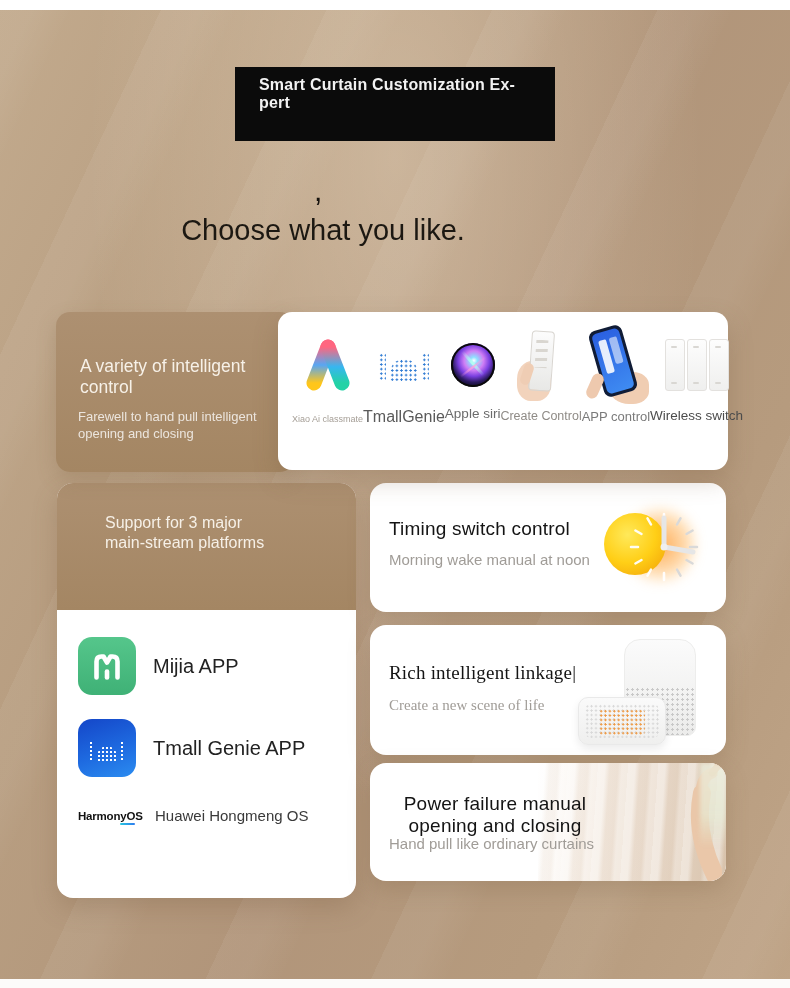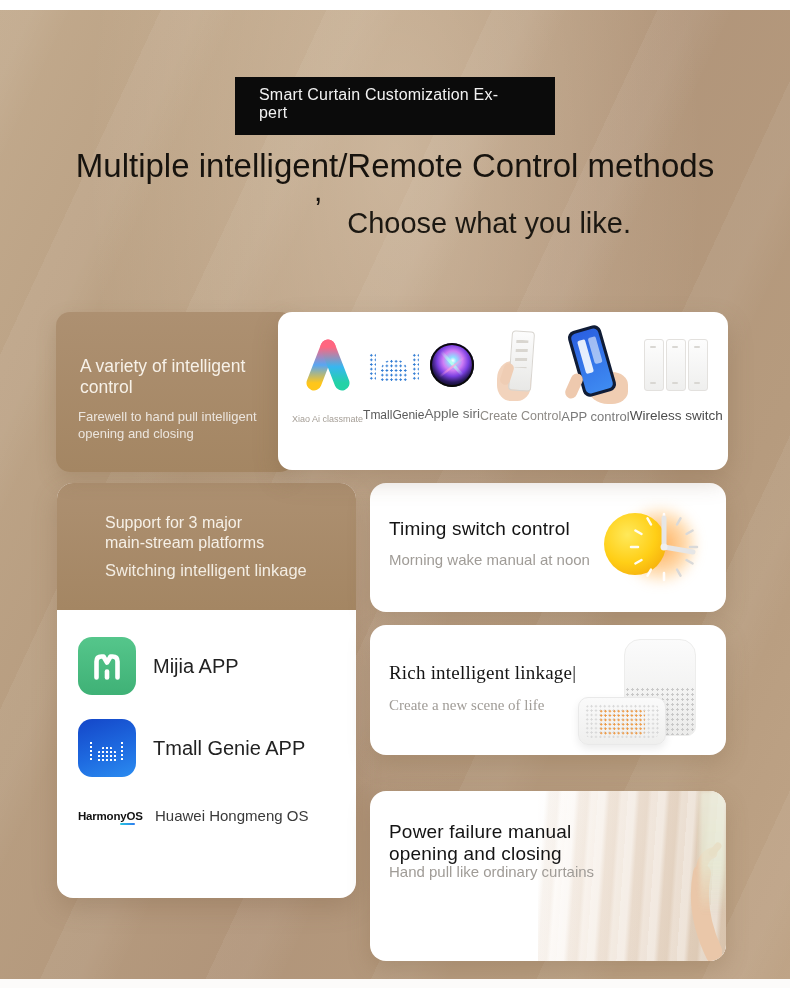--- a/index.html
+++ b/index.html
@@ -6,45 +6,45 @@
   .page{position:relative;width:790px;height:988px;overflow:hidden;
     font-family:"Liberation Sans",sans-serif;
     background:
       radial-gradient(ellipse at 50% 16%, rgba(255,242,222,0.30), rgba(255,242,222,0) 55%),
       repeating-linear-gradient(115deg, rgba(255,255,255,0.06) 0 34px, rgba(255,255,255,0) 70px 150px),
       linear-gradient(115deg,#c2aa8d 0%,#b89e81 28%,#b1957a 55%,#b69b7e 78%,#bfa487 100%);}
   .strip-top{position:absolute;left:0;top:0;width:790px;height:10px;background:#ffffff;}
   .strip-bottom{position:absolute;left:0;bottom:0;width:790px;height:9px;background:#fcfbfa;}
 
   
-  .banner{position:absolute;left:235px;top:77px;width:320px;height:58px;background:#0b0b0b;}
+  .banner{position:absolute;left:235px;top:67px;width:320px;height:74px;background:#0b0b0b;font-weight:bold;}
   .banner-text{width:262px;padding:9px 0 0 24px;color:#f2f2f2;font-size:16px;line-height:17.5px;letter-spacing:.2px;}
 
   
   .hero-title{position:absolute;left:0;top:147px;width:790px;margin:0;text-align:center;
     font-size:33px;font-weight:400;color:#17130e;letter-spacing:0;}
   .hero-comma{position:absolute;left:314px;top:174px;font-size:30px;line-height:34px;color:#17130e;}
-  .hero-subtitle{position:absolute;left:0;top:206px;width:630px;margin:1px;text-align:right;
+  .hero-subtitle{position:absolute;left:0;top:206px;width:630px;margin:8px;text-align:center;
     font-size:29px;font-weight:400;color:#1c1812;}
 
   
   .tan-card{position:absolute;left:56px;top:312px;width:238px;height:160px;border-radius:14px;
     background:linear-gradient(180deg,#ad9071,#a48663);box-shadow:0 8px 20px rgba(120,90,60,.22);z-index:1;}
   .tc-title{margin:44px 0 0 24px;width:190px;font-size:17.5px;line-height:1.22;color:#f7f1e8;}
   .tc-sub{margin:10px 0 0 22px;width:190px;font-size:13px;line-height:1.3;color:rgba(255,255,255,.78);}
 
   
   .methods-card{position:absolute;left:278px;top:312px;width:450px;height:158px;border-radius:14px;
     background:#fff;box-shadow:0 10px 24px rgba(120,90,60,.28);z-index:2;
     display:flex;justify-content:space-between;align-items:flex-start;padding:16px 10px 0 14px;box-sizing:border-box;}
   .method{display:flex;flex-direction:column;align-items:center;}
   .m-iconbox{height:74px;display:flex;align-items:center;justify-content:center;}
   .m-label{white-space:nowrap;}
   .method.m1 .m-label{font-size:9px;color:#a59e96;margin-top:12px;}
-  .method.m2 .m-label{font-size:12px;color:#5a5a5a;margin-top:6px;}
+  .method.m2 .m-label{font-size:16px;color:#5a5a5a;margin-top:6px;}
   .method.m3 .m-label{font-size:13.5px;color:#6b6b6b;margin-top:4px;}
   .method.m4 .m-label{font-size:12.5px;color:#8f8b86;margin-top:7px;}
   .method.m5 .m-label{font-size:13px;color:#7a7a7a;margin-top:7px;}
   .method.m6 .m-label{font-size:13.5px;color:#4c4c4c;margin-top:6px;}
 
   
   .tg-dots{position:relative;width:50px;height:32px;}
   .tg-dots>div{position:absolute;background-image:radial-gradient(circle,#2f7bd3 1.1px,transparent 1.25px);
     background-size:4.6px 4.6px;overflow:hidden;}
   .tg-col-l{left:0;bottom:0;width:7px;height:28px;}
@@ -107,21 +107,21 @@
   .ta-col-r{right:11px;bottom:16px;width:5px;height:20px;}
   .ta-dome{left:19px;bottom:16px;width:20px;height:15px;border-radius:10px 10px 0 0;}
   .harmony-logo{position:relative;width:60px;text-align:center;font-size:11.5px;font-weight:700;color:#121212;letter-spacing:-.2px;}
   .harmony-logo::after{content:"";position:absolute;right:3px;bottom:-3px;width:15px;height:2px;border-radius:1px;
     background:linear-gradient(90deg,#29c8e0,#2e7bf0);}
 
   
   .fcard{position:absolute;left:370px;width:356px;background:#fff;border-radius:16px;box-shadow:0 8px 22px rgba(125,95,65,.25);}
   .fcard.a{top:483px;height:129px;}
   .fcard.b{top:625px;height:130px;font-family:Liberation Serif, serif;}
-  .fcard.c{top:791px;height:170px;overflow:hidden;}
+  .fcard.c{top:763px;height:118px;overflow:hidden;text-align:center;}
   .f-title{position:absolute;left:19px;top:35px;font-size:19px;color:#141414;letter-spacing:.2px;}
   .fcard.b .f-title{top:37px;}
   .f-sub{position:absolute;left:19px;top:68px;font-size:15px;color:#a09c97;}
   .fcard.b .f-sub{top:72px;}
   .fcard.c .f-title{top:30px;width:212px;line-height:1.14;}
   .fcard.c .f-sub{top:72px;}
 
   
   .sunclock{position:absolute;right:20px;top:16px;width:104px;height:96px;}
   .sc-glow{position:absolute;left:22px;top:6px;width:72px;height:80px;border-radius:50%;
@@ -155,21 +155,20 @@
 </head>
 <body>
 
 <div class="page">
   <div class="strip-top"></div>
 
   <div class="banner">
     <div class="banner-text">Smart Curtain Customization Ex-pert</div>
   </div>
 
-  <h1 class="hero-title">Multiple intelligent/Remote Control methods</h1>
   <div class="hero-comma">,</div>
   <h2 class="hero-subtitle">Choose what you like.</h2>
 
   <div class="tan-card">
     <div class="tc-title">A variety of intelligent control</div>
     <div class="tc-sub">Farewell to hand pull intelligent opening and closing</div>
   </div>
 
   <div class="methods-card">
 
@@ -247,21 +246,20 @@
             <div class="ws-key"></div>
           </div>
       </div>
       <div class="m-label">Wireless switch</div>
     </div>
   </div>
 
   <div class="platforms-card">
     <div class="plat-header">
       <div class="ph-l1">Support for 3 major main-stream platforms</div>
-      <div class="ph-l2">Switching intelligent linkage</div>
     </div>
     <div class="plat-row r1">
       <div class="mijia-icon">
         <svg width="36" height="36" viewBox="0 0 36 36">
           <path d="M7.5 29.5 V13.5 Q7.5 8.5 12.5 8.5 H14.5 L18 14.5 L21.5 8.5 H23.5 Q28.5 8.5 28.5 13.5 V29.5" stroke="#fff" stroke-width="4.6" fill="none" stroke-linecap="round" stroke-linejoin="round"></path>
           <path d="M18 23.5 V29.5" stroke="#fff" stroke-width="4.6" fill="none" stroke-linecap="round"></path>
         </svg>
       </div>
       <div class="plat-label">Mijia APP</div>
     </div>

